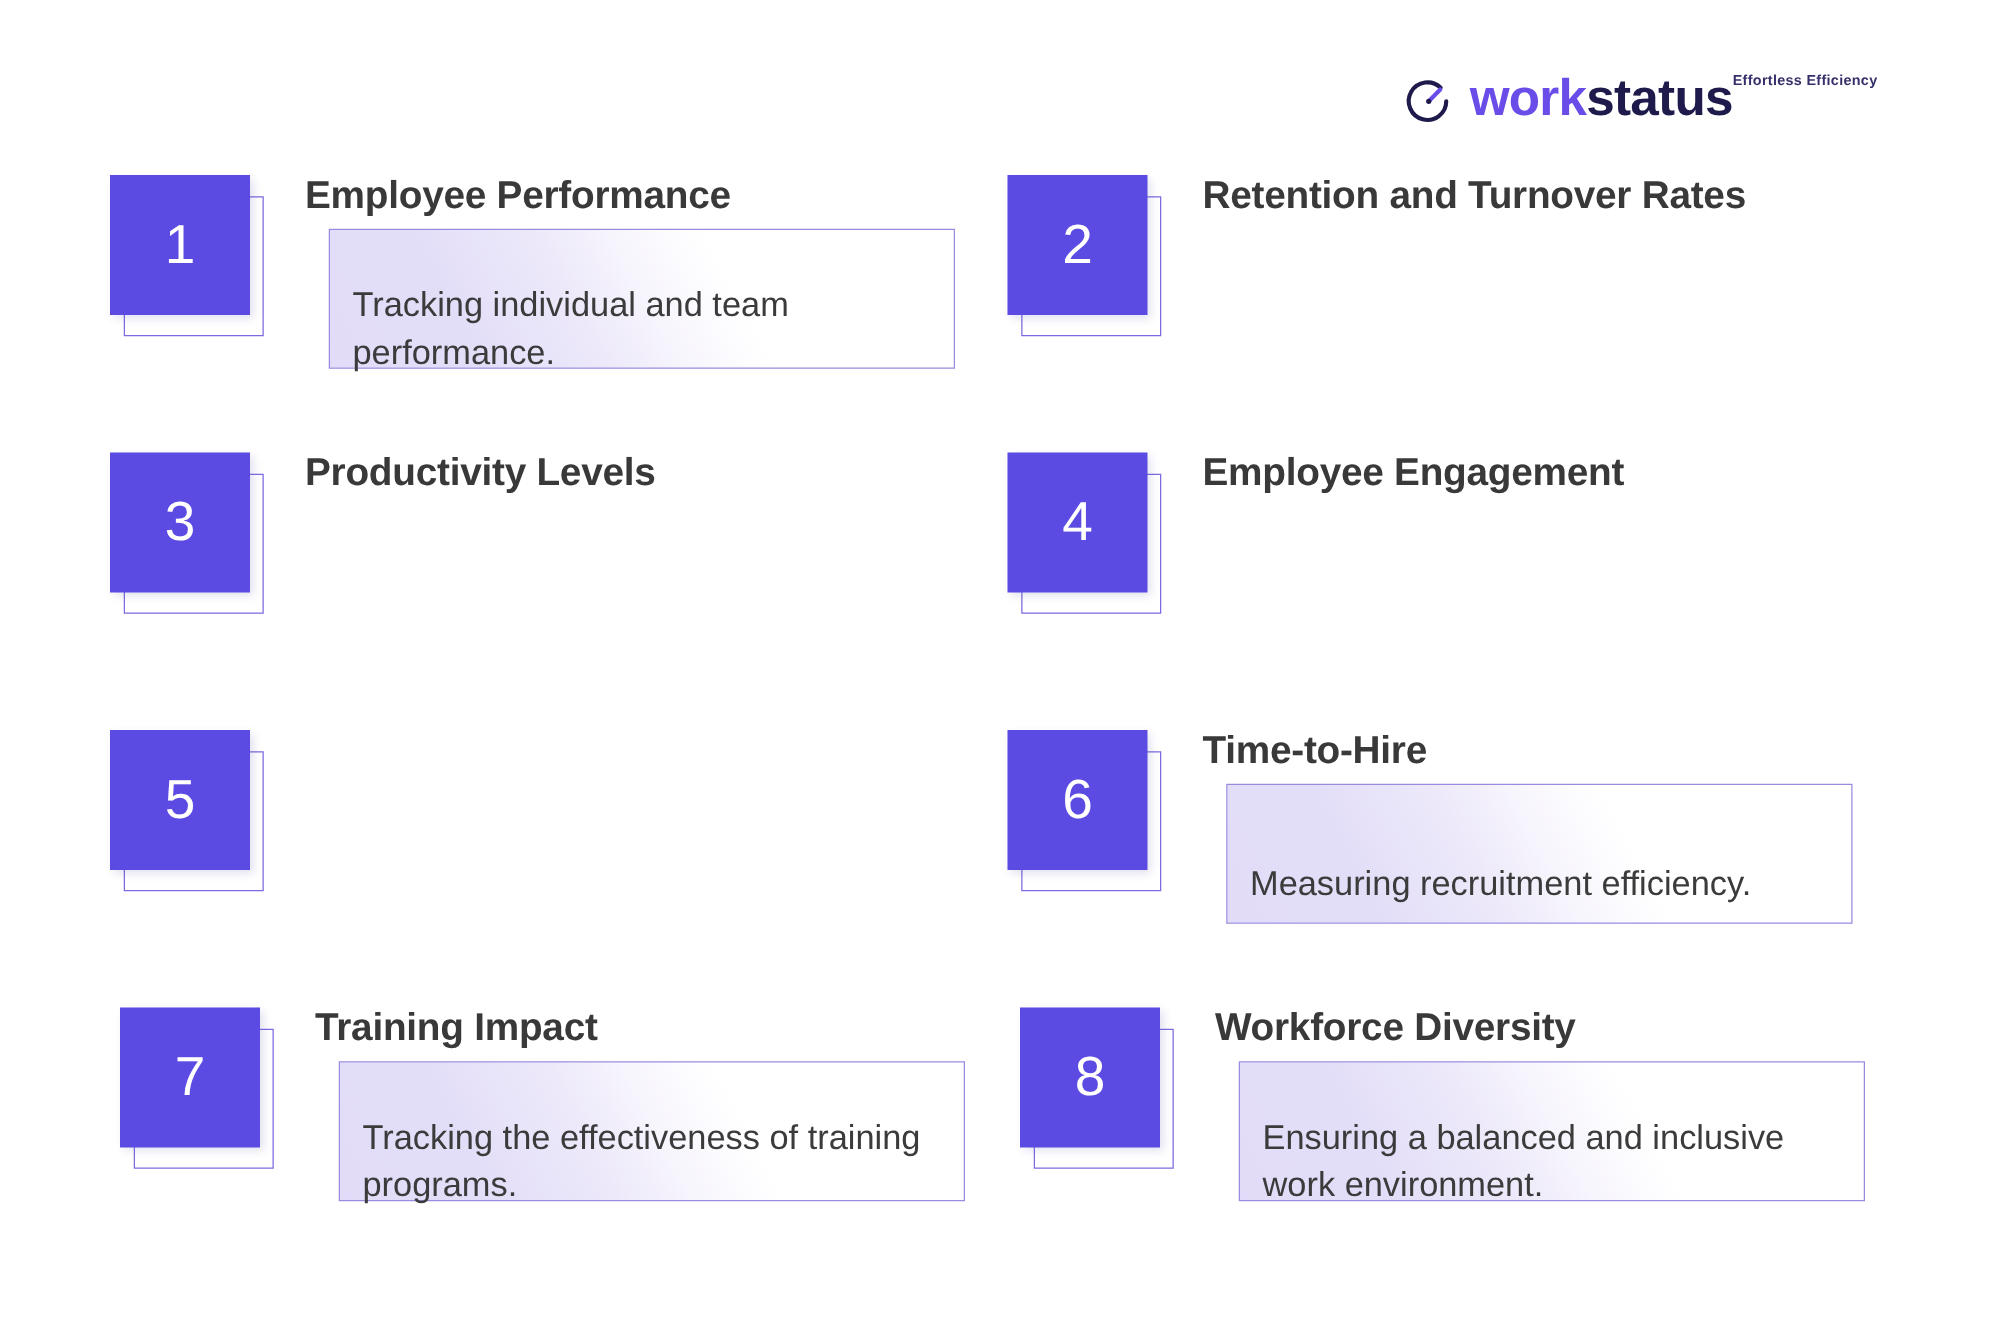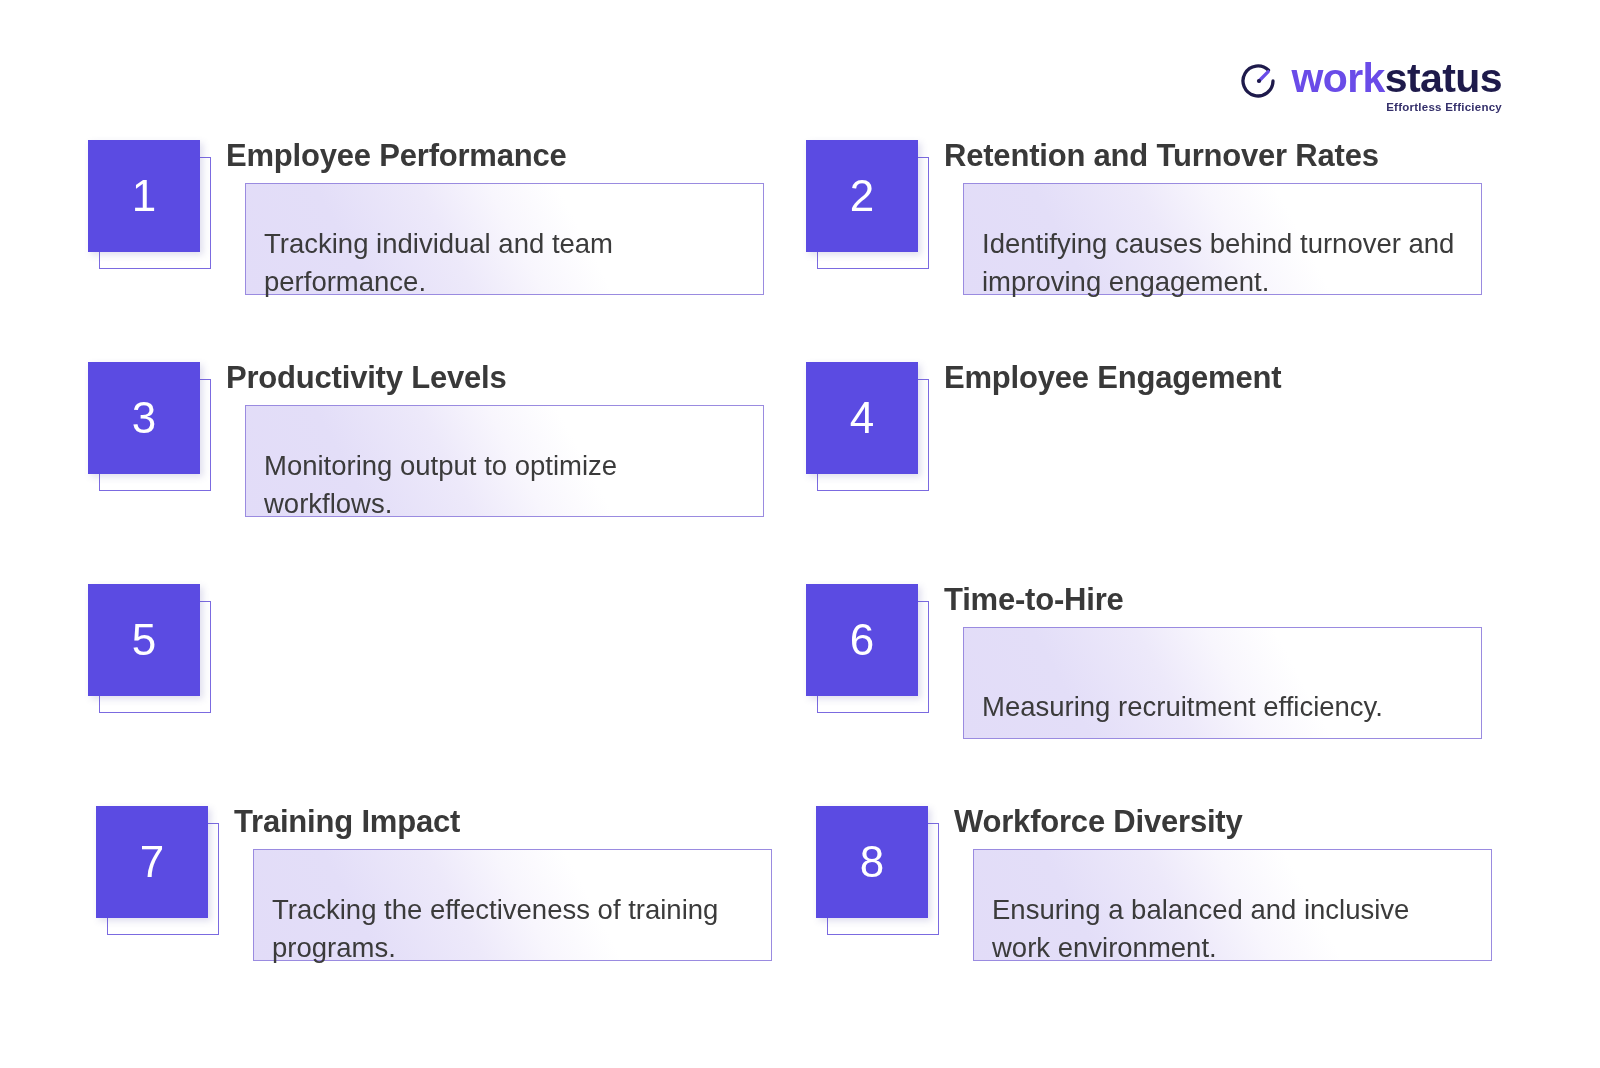--- a/index.html
+++ b/index.html
@@ -25,22 +25,22 @@
     gap: 13px;
   }
   .logo-icon {
     width: 40px;
     height: 40px;
     margin-top: 3px;
     flex: 0 0 auto;
   }
   .logo-textwrap {
     display: flex;
-    flex-direction: column;
-    align-items: flex-end;
+    flex-direction: row;
+    align-items: flex-start;
   }
   .logo-word {
     font-size: 41px;
     font-weight: bold;
     letter-spacing: -0.6px;
     line-height: 1.02;
     white-space: nowrap;
   }
   .logo-word .w1 { color: #6A4CE8; }
   .logo-word .w2 { color: #1E1A4B; }
@@ -105,21 +105,21 @@
   .num-fill span {
     color: #ffffff;
     font-size: 44px;
     font-weight: 400;
     line-height: 1;
   }
 
   
   .content {
     position: absolute;
-    left: 137px;
+    left: 155px;
     top: 0;
     right: 0;
   }
   .title {
     font-size: 31px;
     font-weight: bold;
     color: #393939;
     letter-spacing: -0.2px;
     line-height: 1.05;
     padding-left: 1px;
@@ -190,40 +190,34 @@
 
     <div class="item right">
       <div class="numblock">
         <div class="num-outline"></div>
         <div class="num-fill">
             <span>2</span>
           </div>
       </div>
       <div class="content">
         <div class="title">Retention and Turnover Rates</div>
-        <div class="descbox">
-          <div class="desc">Identifying causes behind turnover and improving engagement.</div>
-        </div>
       </div>
     </div>
   </div>
 
   <div class="row">
     <div class="item left">
       <div class="numblock">
         <div class="num-outline"></div>
         <div class="num-fill">
             <span>3</span>
           </div>
       </div>
       <div class="content">
         <div class="title">Productivity Levels</div>
-        <div class="descbox">
-          <div class="desc">Monitoring output to optimize workflows.</div>
-        </div>
       </div>
     </div>
 
     <div class="item right">
       <div class="numblock">
         <div class="num-outline"></div>
         <div class="num-fill">
             <span>4</span>
           </div>
       </div>

